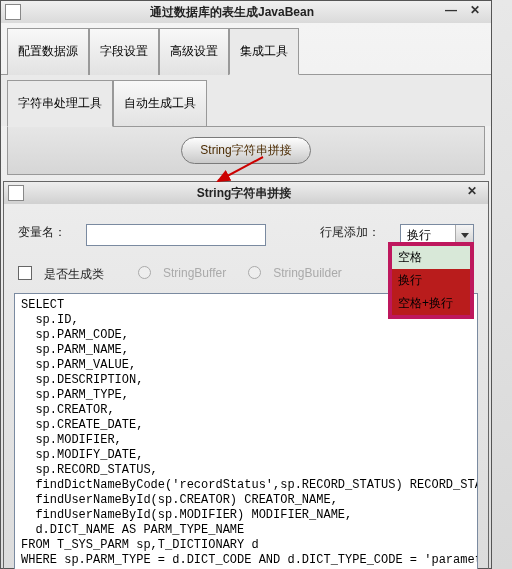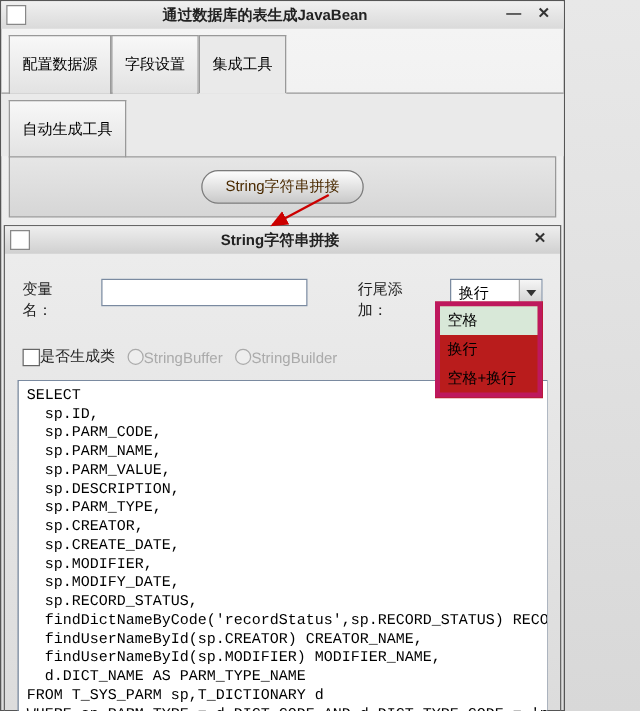--- a/index.html
+++ b/index.html
@@ -20,44 +20,46 @@
 .inner .titlebar{background:linear-gradient(#eee,#d0d0d0)}
 .formrow{display:flex;padding:20px 14px;gap:20px}
 .lbl{color:#222}
 .txt{height:22px;border:1px solid #7a8aa0;background:#fff;padding:0 4px}
 .combo{display:flex;border:1px solid #7a8aa0;height:22px;background:#fff;position:relative}
 .combo .val{padding:0 6px;line-height:20px;min-width:54px}
 .combo .arr{width:18px;border-left:1px solid #aaa;background:linear-gradient(#f5f5f5,#d0d0d0);display:flex;align-items:center;justify-content:center;cursor:pointer}
 .dropdown{position:absolute;top:17px;right:-1px;width:86px;border:4px solid #be185d;background:#b91c1c;z-index:10}
 .dropdown div{padding:3px 6px;cursor:pointer}
 .dropdown div.sel{background:#d8e8d8}
-.chkrow{display:flex;align-items:center;padding:0 14px 10px 14px;gap:0}
+.chkrow{display:flex;padding:0 14px 10px 14px;gap:12px}
 .chk{width:14px;height:14px;border:1px solid #666;background:#fff;cursor:pointer}
 .radio{width:13px;height:13px;border:1px solid #aaa;border-radius:50%;background:#eee;display:inline-block;vertical-align:middle}
 .rlbl{color:#aaa;margin-right:10px}
 .code{margin:0 10px 10px 10px;border:1px solid #7a8aa0;background:#fff;height:284px;overflow:auto;padding:4px 6px;font-family:Liberation Mono, monospace;white-space:pre;line-height:15px;color:#000}
 .tri{width:0;height:0;border-left:4px solid transparent;border-right:4px solid transparent;border-top:5px solid #333}
 </style>
 </head>
 <body>
 
-<div class="win" style="width:452px;height:569px">
+<div class="win" style="width:492px;height:569px">
   <div class="titlebar">
     <div class="ico"></div>
     <div class="ttl">通过数据库的表生成JavaBean</div>
     <div class="tbtn">—</div>
     <div class="tbtn">✕</div>
   </div>
 
   <div class="tabs" id="mtabs">
       <div class="tab">配置数据源</div>
       <div class="tab">字段设置</div>
+      <div class="tab">高级设置</div>
       <div class="tab active">集成工具</div>
     </div>
   <div class="tabrow2" id="stabs">
+      <div class="tab active">字符串处理工具</div>
       <div class="tab">自动生成工具</div>
     </div>
 
   <div class="panel">
     <span class="btn">String字符串拼接</span>
     <svg class="arrow" viewBox="0 0 60 30">
         <defs>
           <marker id="ah" markerWidth="8" markerHeight="8" refX="6" refY="3" orient="auto">
             <path d="M0,0 L7,3 L0,6 Z" fill="#c00"></path>
           </marker>

